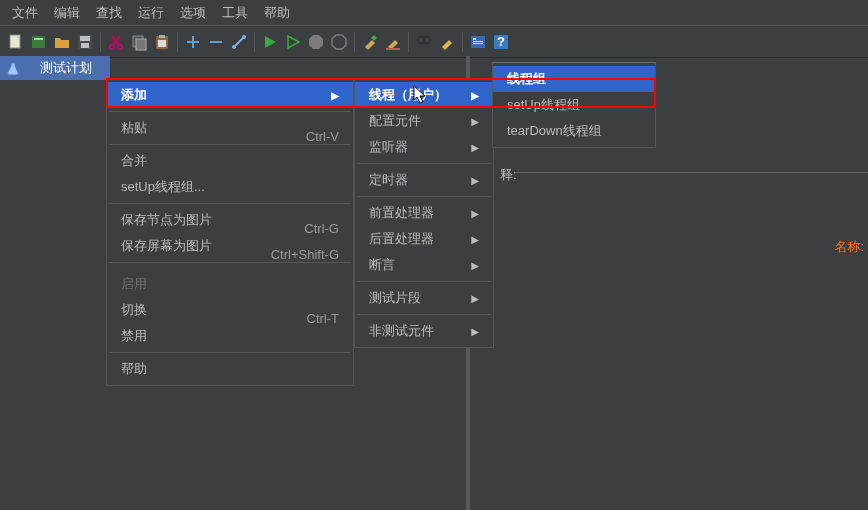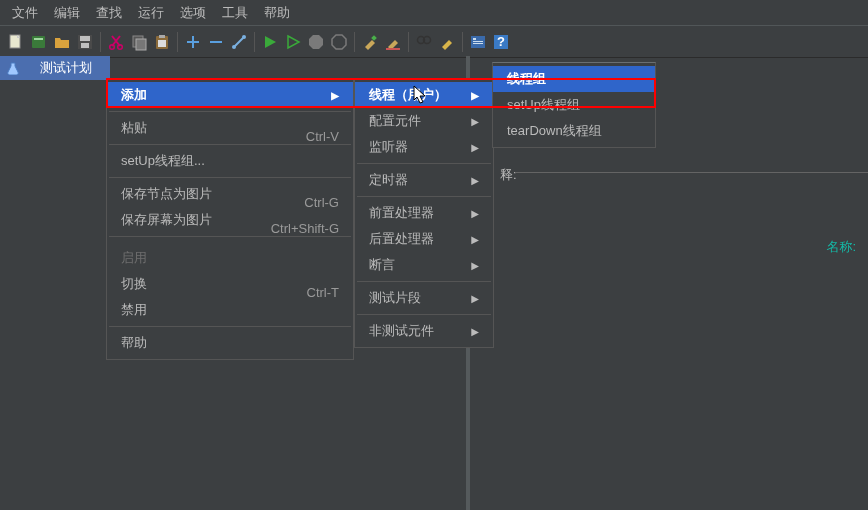--- a/index.html
+++ b/index.html
@@ -16,21 +16,21 @@
 
 
 .tree { position:absolute; left:0; top:56px; width:110px; height:calc(100% - 56px); }
 .tree-item { display:flex; align-items:center; gap:20px; padding:3px 6px; background:#4b6eaf; color:#fff; }
 .tree-item .icon { width:14px; height:14px; }
 
 
 .vsplit { position:absolute; left:466px; top:56px; width:4px; height:calc(100% - 56px); background:#555a5c; }
 
 
-.label-name { position:absolute; right:12px; top:238px; color:#14b8a6; }
+.label-name { position:absolute; right:4px; top:238px; color:#f97316; }
 .label-other { position:absolute; left:500px; top:166px; color:#bbb; }
 .input-line { position:absolute; left:515px; top:172px; right:0; height:1px; background:#646464; }
 
 
 .menu { position:absolute; background:#3c3f41; border:1px solid #555; border-top:1px solid #6a6f72; min-width:140px; padding:3px 0; }
 .item { display:flex; align-items:center; justify-content:space-between; height:26px; padding:0 14px; white-space:nowrap; }
 .item.disabled { color:#6e6e6e;margin-top:8px; }
 .item.hi { background:#2f65ca; color:#fff;font-weight:bold; }
 .msep { height:1px; background:#555; margin:3px 2px; }
 .sc { color:#9a9a9a; margin-left:20px;margin-top:17px; }
@@ -209,20 +209,23 @@
       <span>添加</span>
       <span class="arrow">▶</span>
     </div>
   <div class="msep"></div>
   <div class="item">
       <span>粘贴</span>
       <span class="sc">Ctrl-V</span>
     </div>
   <div class="msep"></div>
   <div class="item">
+      <span>合并</span>
+    </div>
+  <div class="item">
       <span>setUp线程组...</span>
     </div>
   <div class="msep"></div>
   <div class="item">
       <span>保存节点为图片</span>
       <span class="sc">Ctrl-G</span>
     </div>
   <div class="item">
       <span>保存屏幕为图片</span>
       <span class="sc">Ctrl+Shift-G</span>

